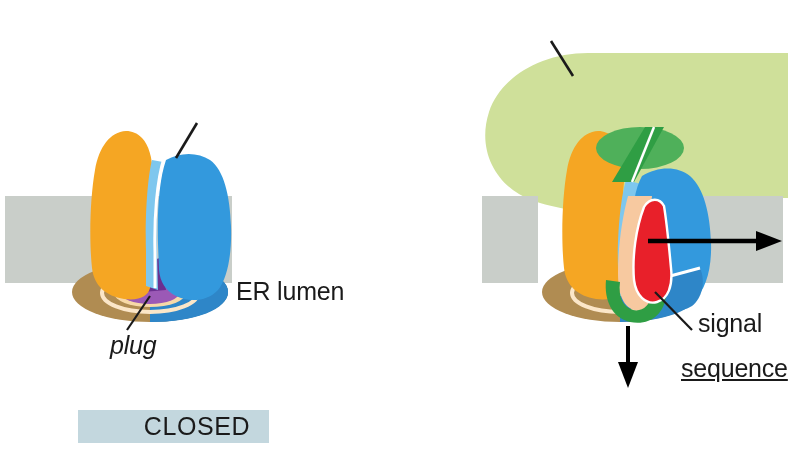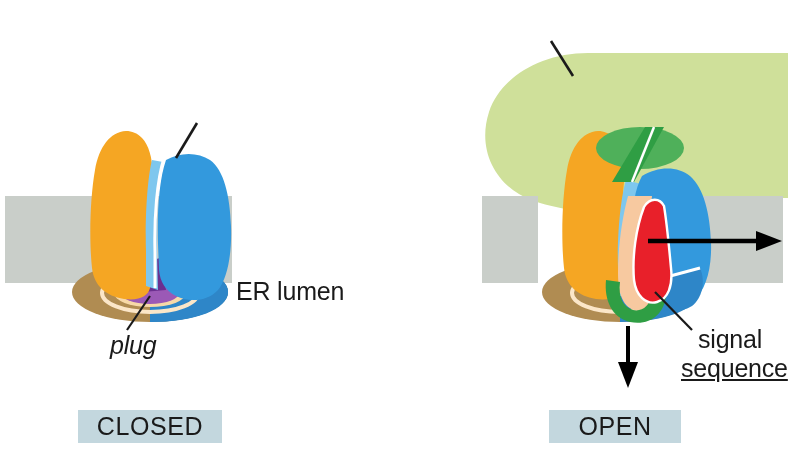--- a/index.html
+++ b/index.html
@@ -182,21 +182,20 @@
 
     <line x1="655" y1="292" x2="692" y2="330" stroke="#1a1a1a" stroke-width="2.2"></line>
   </svg>
 
 
   <div class="dlabel" style="left:236px; top:277px;">ER lumen</div>
 
   <div class="dlabel" style="left:110px; top:331px;font-style:italic;">plug</div>
 
 
-  <div class="dlabel" style="left:698px; top:325px;">signal</div>
+  <div class="dlabel" style="left:698px; top:309px;">signal</div>
 
   <div class="dlabel" style="left:681px; top:354px;text-decoration:underline;">sequence</div>
 
-  <div class="statebox" style="left:78px; top:410px; width:144px; height:33px;">CLOSED</div>
-
-  <div class="statebox" style="left:549px; top:410px; width:132px; height:33px;">OPEN</div>
+  <div class="statebox" style="left:78px; top:410px; width:144px; height:33px;padding-left:47px;">CLOSED</div>
+
 
 </div>
 
 </body></html>

